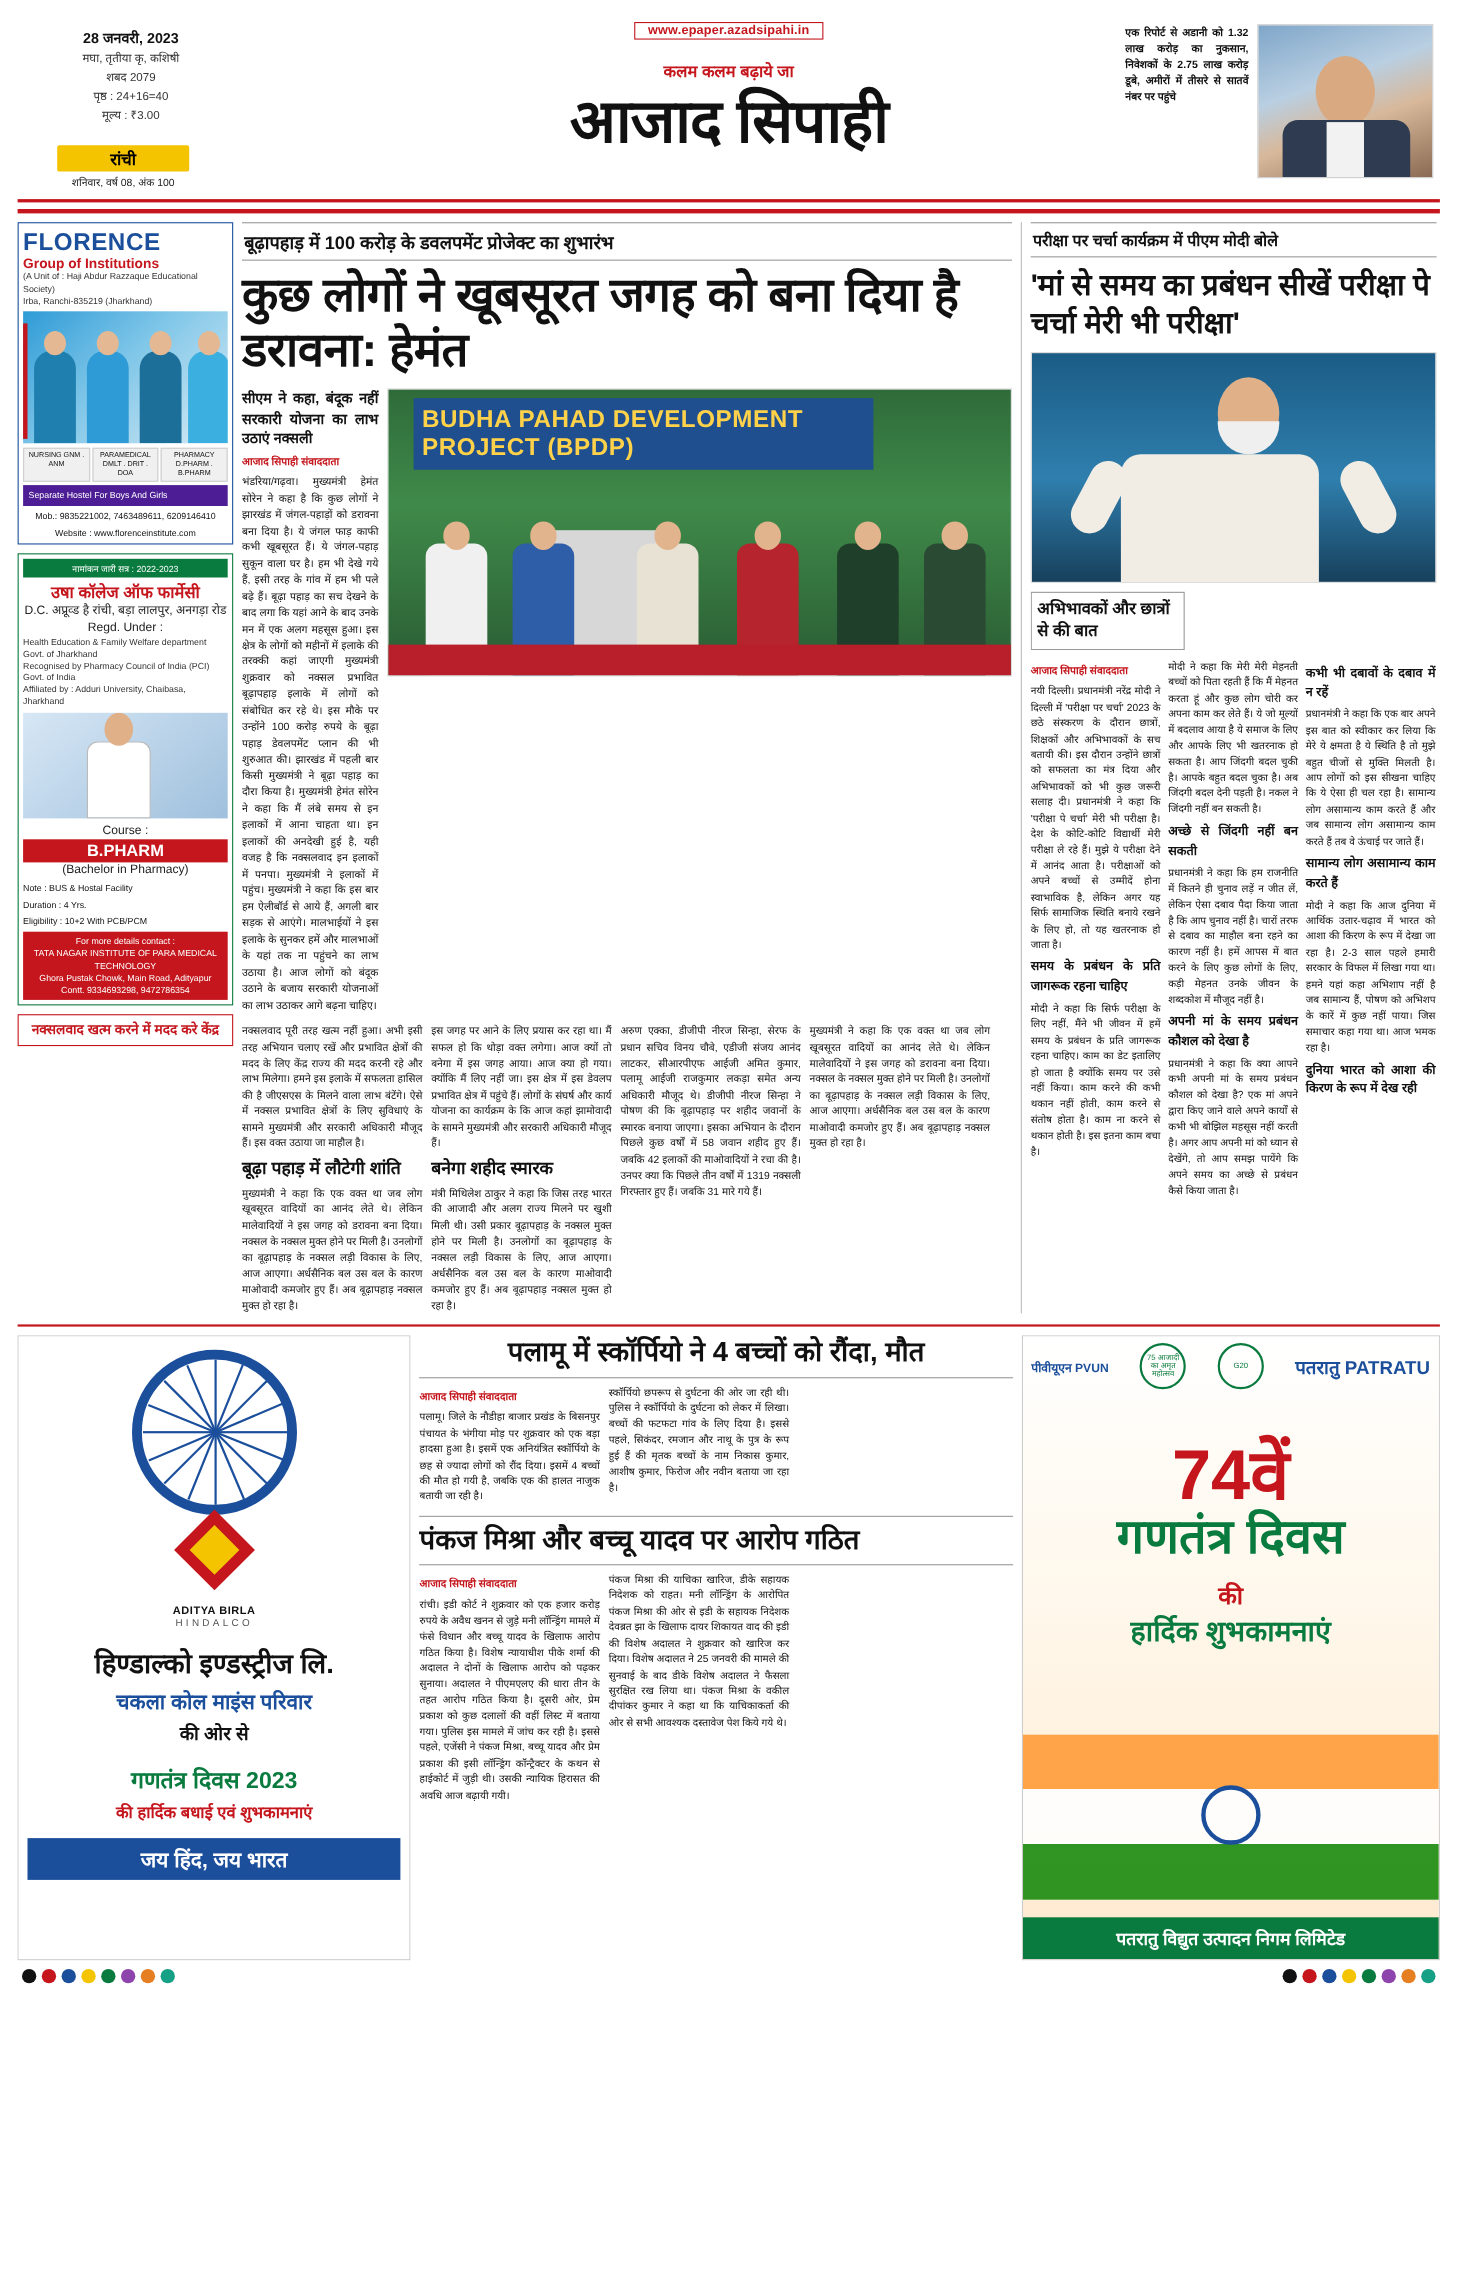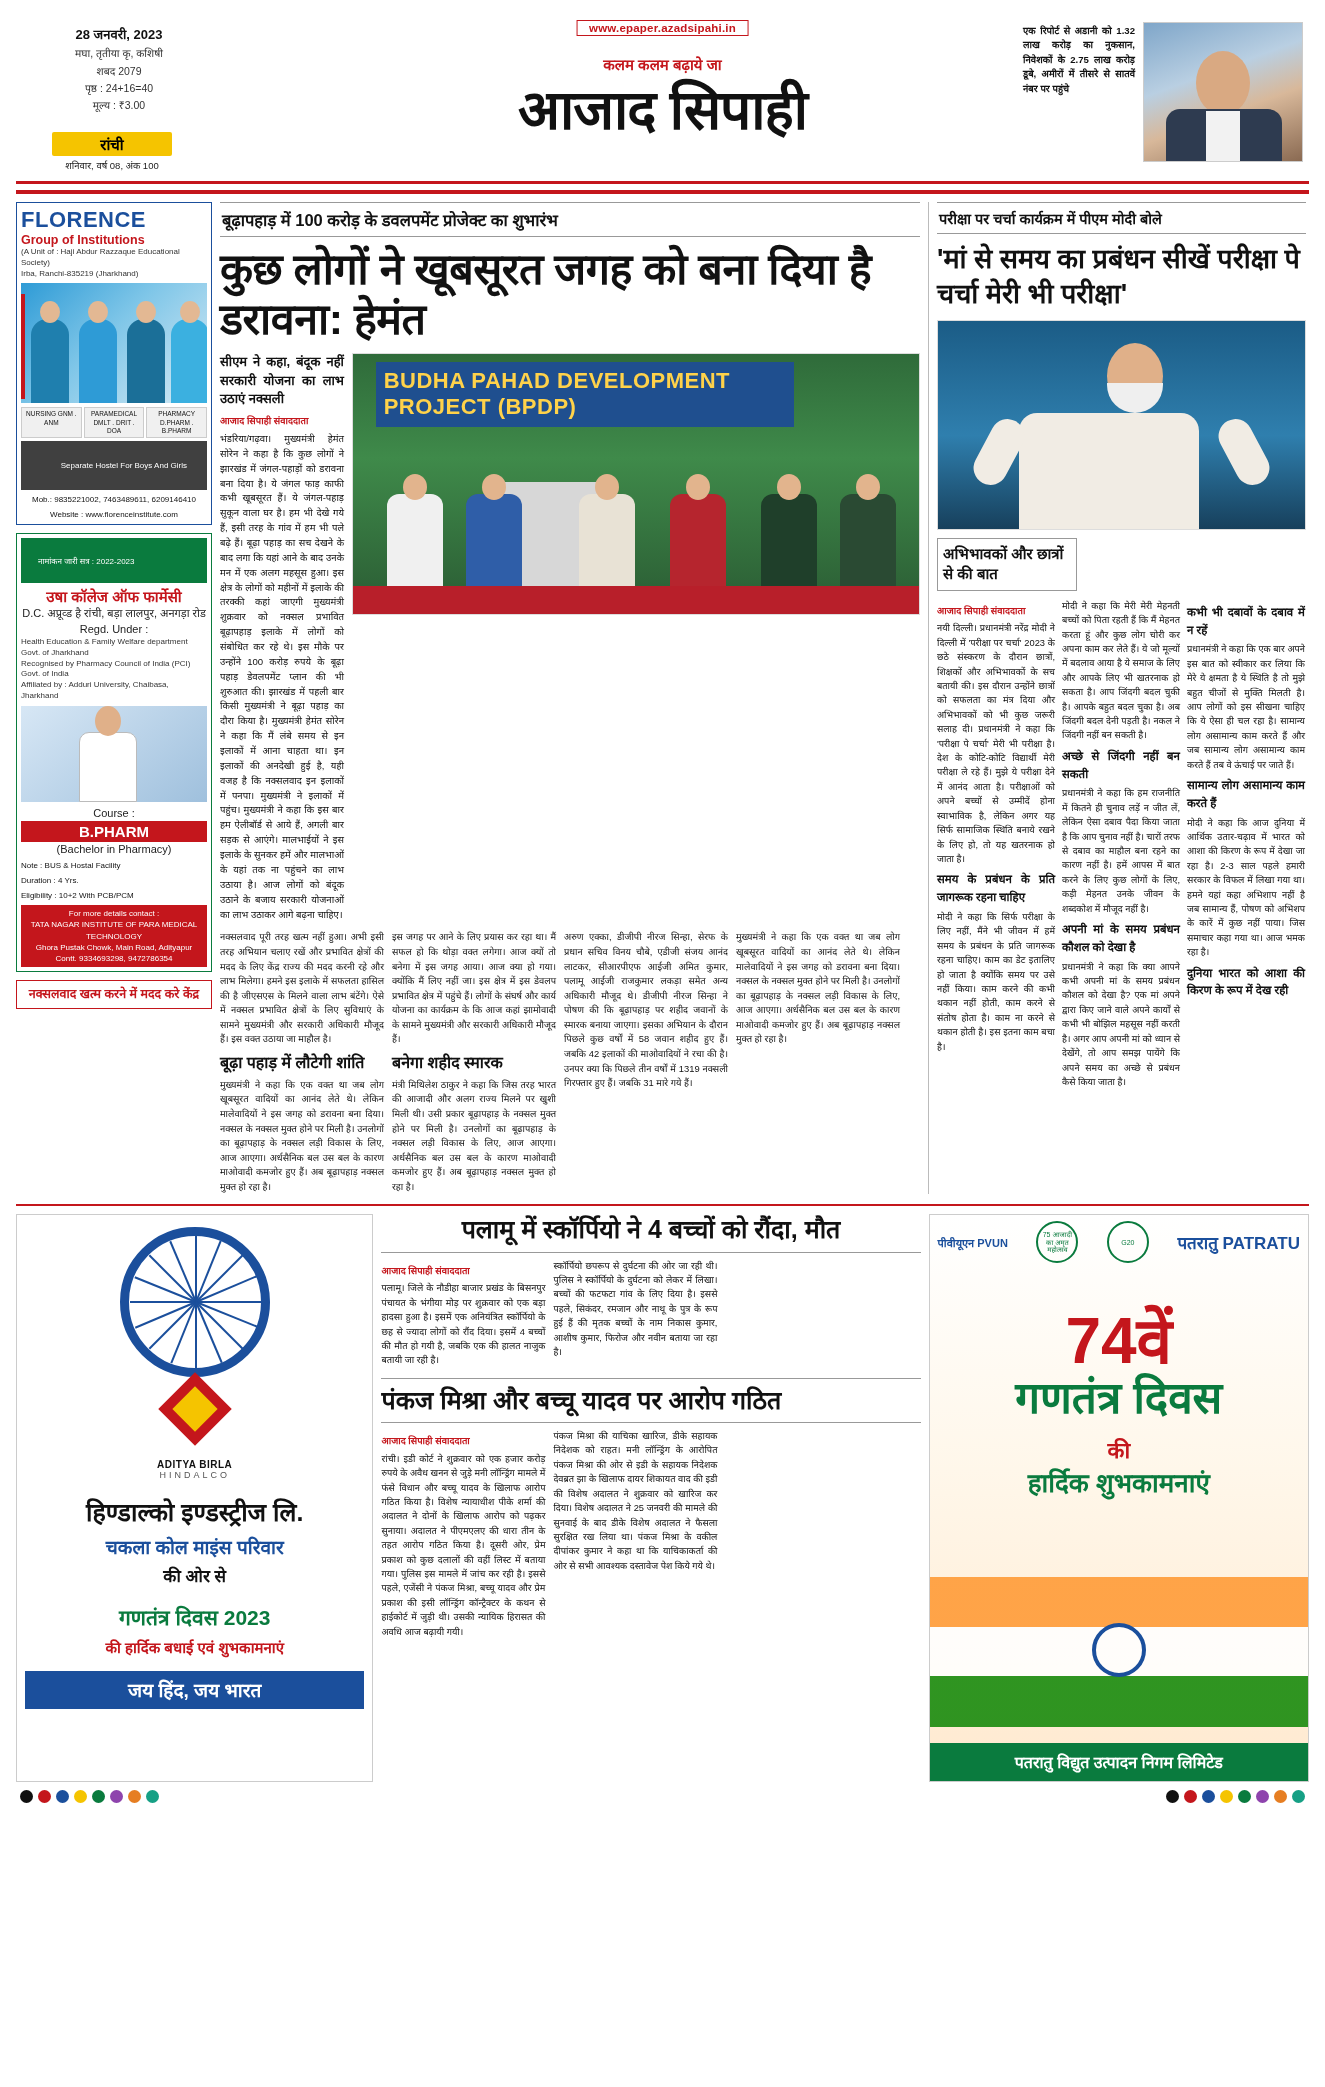--- a/index.html
+++ b/index.html
@@ -48,24 +48,24 @@
   .afl-title { color:#1b4f9c; font-weight:bold; font-size:22px; letter-spacing:.5px; }
   .afl-sub { color:#c4161c; font-size:12.5px; font-weight:bold; }
   .afl-small { font-size:8px; color:#333; line-height:1.35; }
   .afl-photo { margin-top:4px; height:120px; background:linear-gradient(135deg,#2e9bd6,#7fc6e8 45%,#d9ebf5); position:relative; overflow:hidden; }
   .afl-photo .p { position:absolute; bottom:0; width:38px; height:84px; background:#1f7fae; border-radius:16px 16px 0 0; }
   .afl-photo .p::after { content:""; position:absolute; left:9px; top:-18px; width:20px; height:22px; border-radius:50%; background:#e3b893; }
   .afl-badge { position:absolute; left:4px; bottom:4px; background:#c4161c; color:#fff; font-size:8px; font-weight:bold; padding:2px 4px; transform:rotate(-90deg); transform-origin:left bottom; }
   .afl-row { display:flex; gap:2px; margin-top:4px; }
   .afl-chip { flex:1; background:#f0f0f0; border:1px solid #ccc; font-size:6.5px; text-align:center; padding:2px 1px; line-height:1.25; }
   .afl-note { font-size:8px; color:#111; margin-top:4px; line-height:1.4; text-align:center; }
-  .afl-strip { background:#404040; color:#fff; font-size:8px; text-align:right; padding:20px; margin-top:3px; }
+  .afl-strip { background:#4c1d95; color:#fff; font-size:8px; text-align:left; padding:5px; margin-top:3px; }
 
   .ad-pharm { border:1px solid #0a7b3e; margin-top:8px; padding:4px; }
-  .apharm-top { background:#0a7b3e; color:#fff; font-size:8px; text-align:left; padding:17px; }
+  .apharm-top { background:#0a7b3e; color:#fff; font-size:8px; text-align:center; padding:3px; }
   .apharm-h { color:#c4161c; font-size:15px; font-weight:bold; text-align:center; margin-top:3px; }
   .apharm-s { font-size:11px; text-align:center; color:#222; line-height:1.4; }
   .apharm-photo { height:96px; margin:4px 0; background:linear-gradient(140deg,#d7e7f5,#9fc0dd); position:relative; overflow:hidden; }
   .apharm-photo .coat { position:absolute; left:58px; bottom:0; width:58px; height:70px; background:#fff; border:1px solid #bbb; border-radius:10px 10px 0 0; }
   .apharm-photo .head { position:absolute; left:74px; bottom:66px; width:26px; height:30px; border-radius:50%; background:#e0b089; }
   .apharm-course { background:#c4161c; color:#fff; font-weight:bold; font-size:15px; text-align:center; padding:2px; }
   .apharm-li { font-size:8px; line-height:1.45; color:#111; margin-top:3px; }
   .apharm-foot { background:#c4161c; color:#fff; font-size:8px; text-align:center; padding:3px 2px; margin-top:4px; line-height:1.4; }
 
   .naxal-box { border:1px solid #c4161c; margin-top:8px; padding:5px 4px; text-align:center; }

